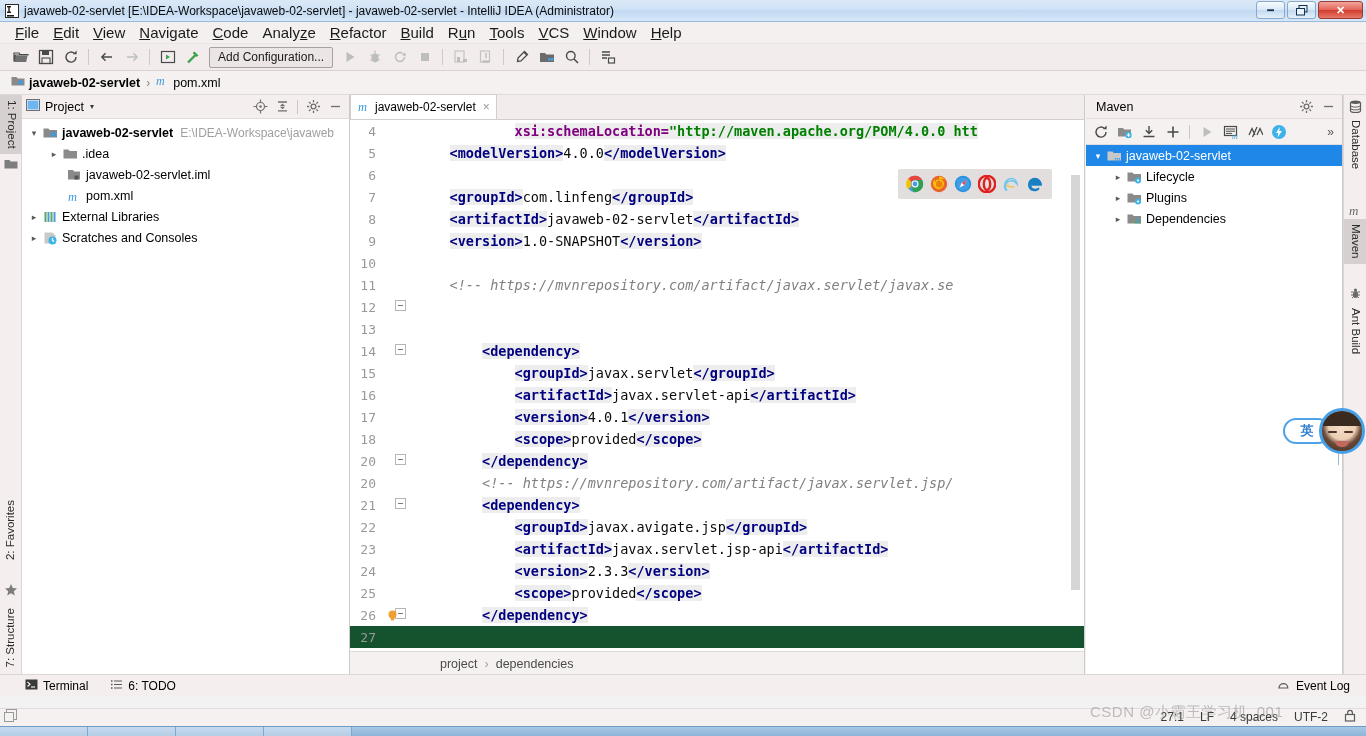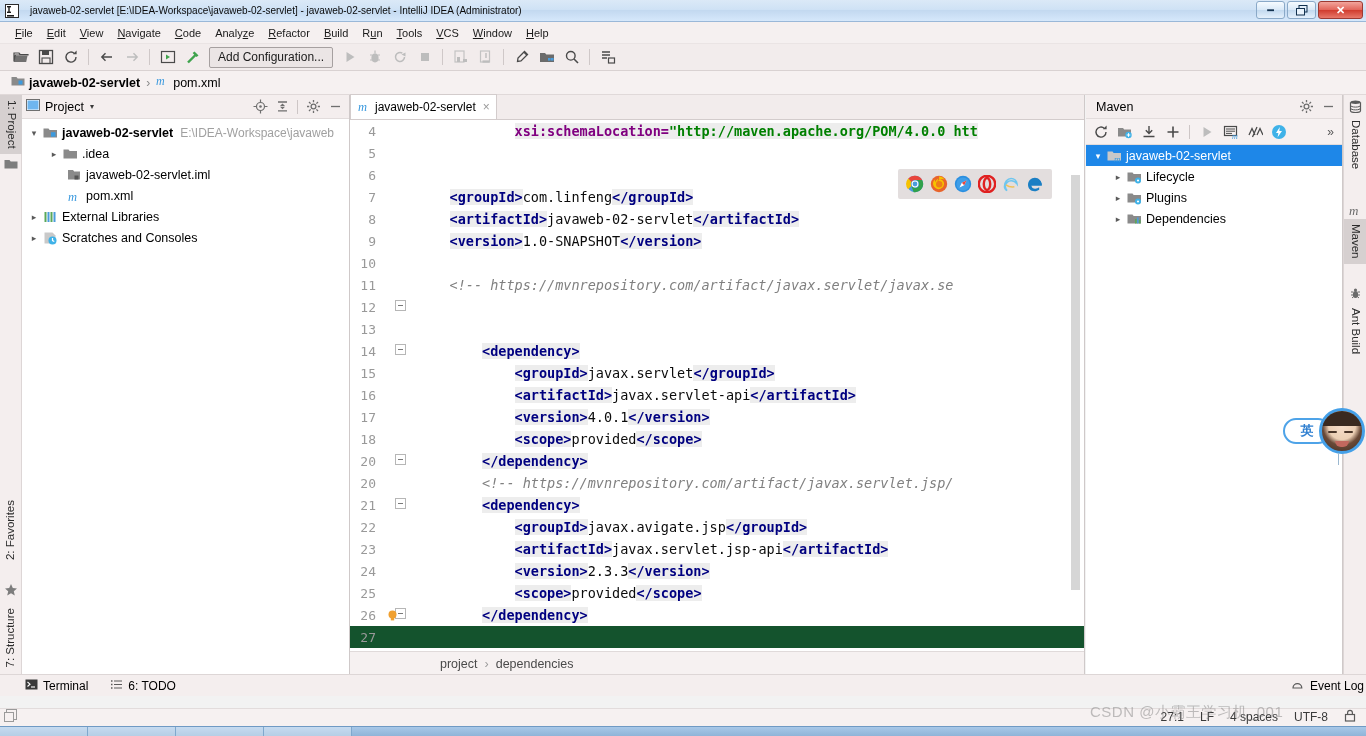--- a/index.html
+++ b/index.html
@@ -15,42 +15,42 @@
 
   
   .titlebar{
     position:absolute; left:0; top:0; width:1366px; height:22px;
     background: linear-gradient(to bottom,#dbe9f7 0%, #cfe2f5 45%, #c3d9f0 50%, #d6e8fb 100%);
     border-bottom:1px solid #9ab8d8;
     display:flex; align-items:center;
   }
   .tb-icon{ width:18px; height:16px; margin-left:3px; display:flex; align-items:center; justify-content:center;}
   .tb-icon svg{display:block}
-  .tb-title{ font-size:10px; color:#0a0a0a; margin-left:9px; white-space:nowrap;}
+  .tb-title{ font-size:12px; color:#0a0a0a; margin-left:3px; white-space:nowrap;}
   .win-ctrls{ position:absolute; right:3px; top:1px; display:flex; gap:2px; align-items:center;}
   .wbtn{
     width:29px;height:18px;border:1px solid #8aa9c8;border-radius:3px;
     background:linear-gradient(to bottom,#f6fbff,#d8e8f7 50%,#c2d9ef 51%,#e4f0fc);
     display:flex;align-items:center;justify-content:center;
   }
   .wbtn.close{
     width:45px;
     border-color:#9c3a33;
     background:linear-gradient(to bottom,#f2a59c,#e2675c 48%,#cf3a2c 50%,#e8796a);
   }
   .wglyph{ font-size:11px;color:#12314f;line-height:1; }
   .wbtn.close .wglyph{ color:#fff; font-weight:bold; }
 
   
   .menubar{
     position:absolute; left:0; top:22px; width:1366px; height:22px;
     background:#f5f0f0; display:flex; align-items:center; padding-left:8px; gap:0px;
     border-bottom:1px solid #eae4e4;
   }
-  .menu-item{ padding:2px 7px; font-size:11px; color:#1a1a1a; cursor:default; }
+  .menu-item{ padding:2px 7px; font-size:15px; color:#1a1a1a; cursor:default; }
   .menu-item u{ text-decoration:underline; }
 
   
   .toolbar{
     position:absolute; left:0; top:44px; width:1366px; height:27px;
     background:#f2ecec; display:flex; align-items:center; padding-left:8px; gap:0;
     border-bottom:1px solid #d9d2d2;
   }
   .tbtn{ width:25px;height:23px;display:flex;align-items:center;justify-content:center;border-radius:2px; }
   .tsep{ width:1px;height:16px;background:#cfc8c8;margin:0 5px; }
@@ -181,21 +181,21 @@
     font-size:11.5px; color:#2b2b2b; padding:5px 5px; white-space:nowrap;
   }
   .rvtab.sel{ background:#d6d0d0; }
 
   
   .toolwin-bar{
     position:absolute; left:0; top:674px; width:1366px; height:22px;
     background:#f4eeee; border-top:1px solid #ddd6d6; display:flex; align-items:center; padding-left:25px;
   }
   .twb-item{ display:flex;align-items:center;gap:5px;font-size:12px;margin-right:22px; }
-  .twb-right{ margin-left:auto; display:flex;align-items:center;gap:6px; padding-right:2px; font-size:12px; }
+  .twb-right{ margin-left:auto; display:flex;align-items:center;gap:6px; padding-right:16px; font-size:12px; }
   .hbar{
     position:absolute; left:0; top:675px; width:1366px; height:11px;
     background:#f4eeee; border-top:1px solid #e2dcdc;
   }
   .hscroll{ position:absolute; left:28px; top:3px; width:272px; height:7px; background:#cfc9c9; }
   .statusbar{
     position:absolute; left:0; top:708px; width:1366px; height:18px;
     background:#f6f1f1; border-top:1px solid #e2dcdc; display:flex; align-items:flex-start; padding-left:6px;
   }
   .sb-right{ margin-left:auto; display:flex; align-items:center; gap:16px; padding-right:10px; font-size:12px; color:#3a3a3a; }
@@ -562,20 +562,21 @@
     <div class="code-area">
       <div class="code-rows" id="code-rows">
           <div class="crow">
             <div class="ln">4</div>
             <div class="gut"></div>
             <div class="ctext"><span class="txt">            </span><span class="attr hlbg">xsi:schemaLocation=</span><span class="str hlbg">"http://maven.apache.org/POM/4.0.0 htt</span></div>
           </div>
           <div class="crow">
             <div class="ln">5</div>
             <div class="gut"></div>
+            <div class="ctext"><span class="txt">    </span><span class="tag hlbg">&lt;modelVersion&gt;</span><span class="txt">4.0.0</span><span class="tag hlbg">&lt;/modelVersion&gt;</span></div>
           </div>
           <div class="crow">
             <div class="ln">6</div>
             <div class="gut"></div>
             <div class="ctext"></div>
           </div>
           <div class="crow">
             <div class="ln">7</div>
             <div class="gut"></div>
             <div class="ctext"><span class="txt">    </span><span class="tag hlbg">&lt;groupId&gt;</span><span class="txt">com.linfeng</span><span class="tag hlbg">&lt;/groupId&gt;</span></div>
@@ -930,21 +931,21 @@
       <span>Event Log</span>
     </div>
   </div>
 
   <div class="statusbar">
     <span class="statbox"></span>
     <div class="sb-right">
       <span>27:1</span>
       <span>LF</span>
       <span>4 spaces</span>
-      <span>UTF-8</span>
+      <span>UTF-2</span>
       <span>
         <svg width="12" height="13" viewBox="0 0 12 13">
             <rect x="1.5" y="5.5" width="9" height="6.5" fill="none" stroke="#5a5a5a" stroke-width="1.2"></rect>
             <path d="M3.6 5.5V3.8a2.4 2.4 0 0 1 4.8 0v1.7" fill="none" stroke="#5a5a5a" stroke-width="1.2"></path>
           </svg>
       </span>
     </div>
   </div>
 
   <div class="watermark">CSDN @小霸王学习机_001</div>

